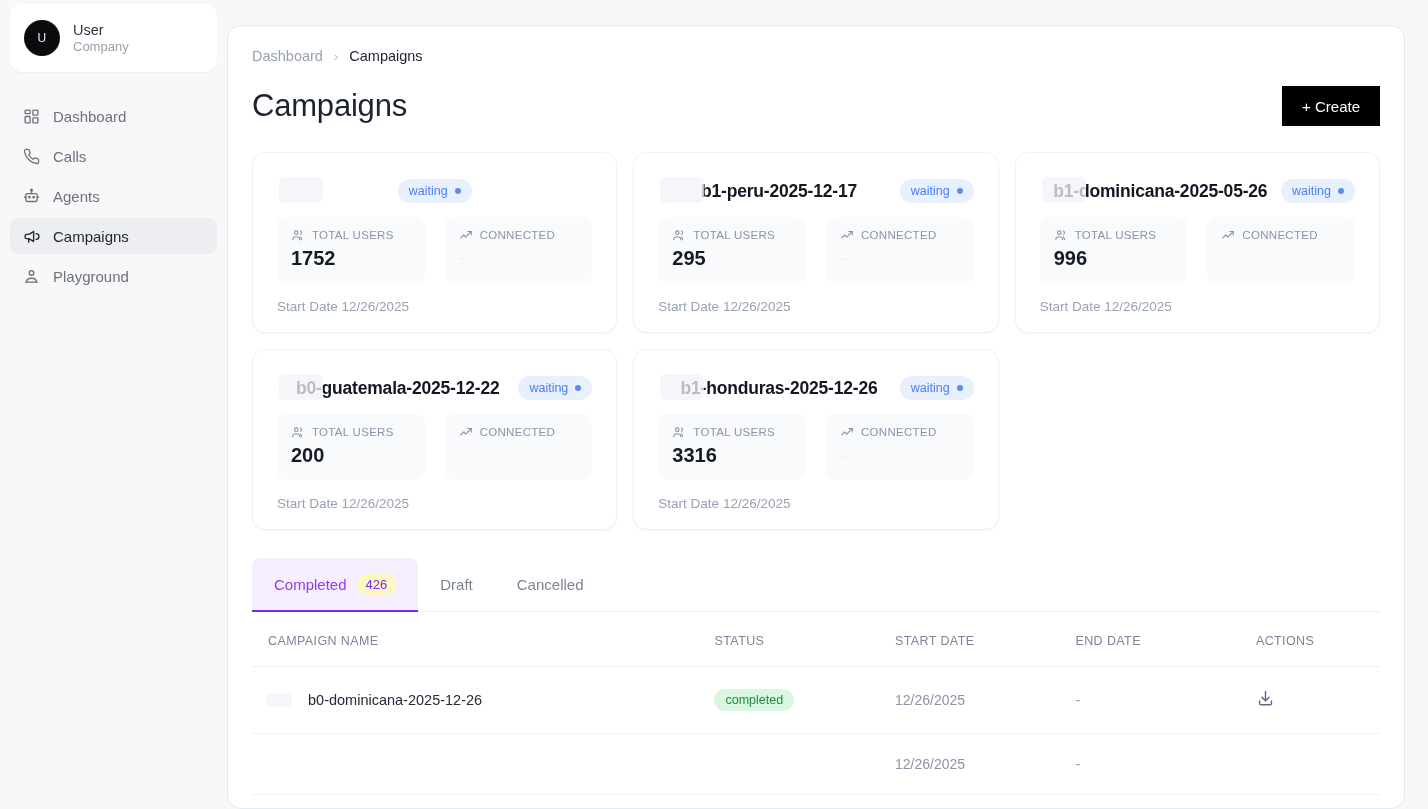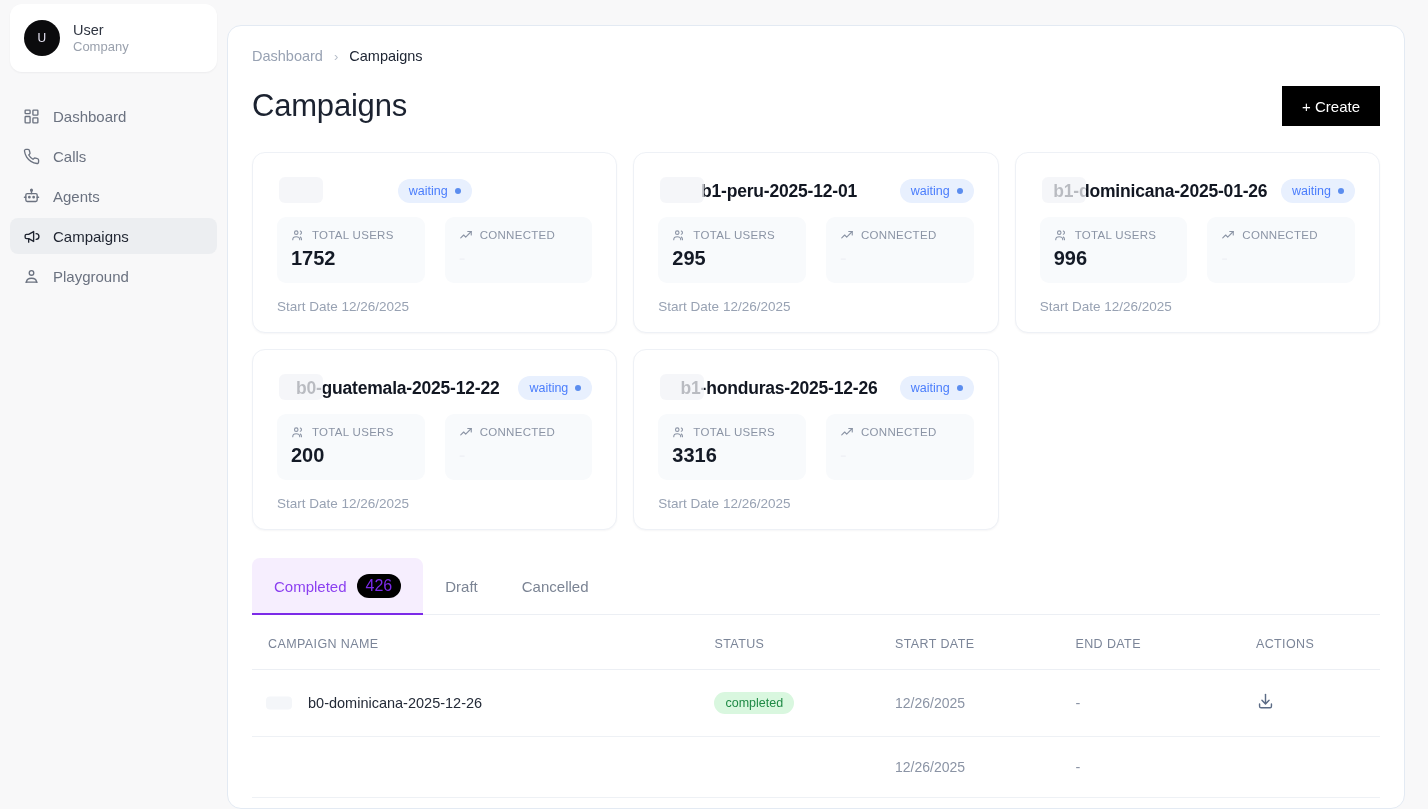--- a/index.html
+++ b/index.html
@@ -169,22 +169,22 @@
   .tab.active {
     background: #f6eefe;
     color: #8b3ff0;
     border-radius: 8px 8px 0 0;
   }
   .tab.active::after {
     content: ""; position: absolute; left: 0; right: 0; bottom: -1px;
     height: 2px; background: #7c2ae8;
   }
   .tab-count {
-    background: #000000; color: #7c2ae8;
-    border-radius: 999px; font-size: 16px;
+    background: #fef9c3; color: #7c2ae8;
+    border-radius: 999px; font-size: 13px;
     padding: 3px 9px;
   }
 
   
   table { width: 100%; border-collapse: collapse; table-layout: fixed; }
   thead th {
     text-align: left;
     font-size: 12.5px; color: #7b8598;
     font-weight: 400; letter-spacing: .4px;
     padding: 22px 0 18px 0;
@@ -342,21 +342,21 @@
                   <span>CONNECTED</span>
                 </div>
                 <div class="stat-empty">-</div>
               </div>
             </div>
             <div class="start-date"><span>Start Date</span> <span>12/26/2025</span></div>
           </div>
           <div class="camp-card">
             <div class="camp-top">
               <span class="ghost-icon"></span>
-              <span class="camp-name">b1-peru-2025-12-01</span>
+              <span class="camp-name">b1-peru-2025-12-17</span>
               <span class="badge-waiting">
                 <span>waiting</span>
                 <span class="dot"></span>
               </span>
             </div>
             <div class="stat-row">
               <div class="stat-box">
                 <div class="stat-label">
                   <span>
                     <svg viewBox="0 0 24 24" fill="none" stroke="currentColor" stroke-width="1.9" stroke-linecap="round" stroke-linejoin="round">
@@ -381,21 +381,21 @@
                   <span>CONNECTED</span>
                 </div>
                 <div class="stat-empty">-</div>
               </div>
             </div>
             <div class="start-date"><span>Start Date</span> <span>12/26/2025</span></div>
           </div>
           <div class="camp-card">
             <div class="camp-top">
               <span class="ghost-icon"></span>
-              <span class="camp-name">b1-dominicana-2025-01-26</span>
+              <span class="camp-name">b1-dominicana-2025-05-26</span>
               <span class="badge-waiting">
                 <span>waiting</span>
                 <span class="dot"></span>
               </span>
             </div>
             <div class="stat-row">
               <div class="stat-box">
                 <div class="stat-label">
                   <span>
                     <svg viewBox="0 0 24 24" fill="none" stroke="currentColor" stroke-width="1.9" stroke-linecap="round" stroke-linejoin="round">

